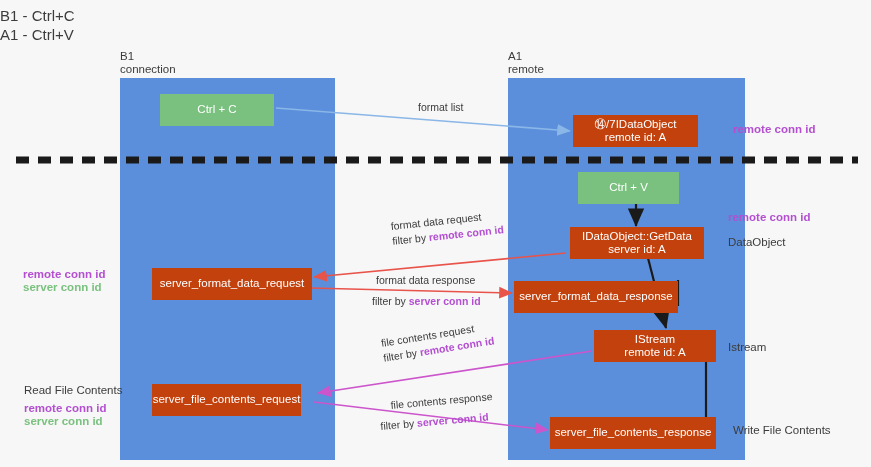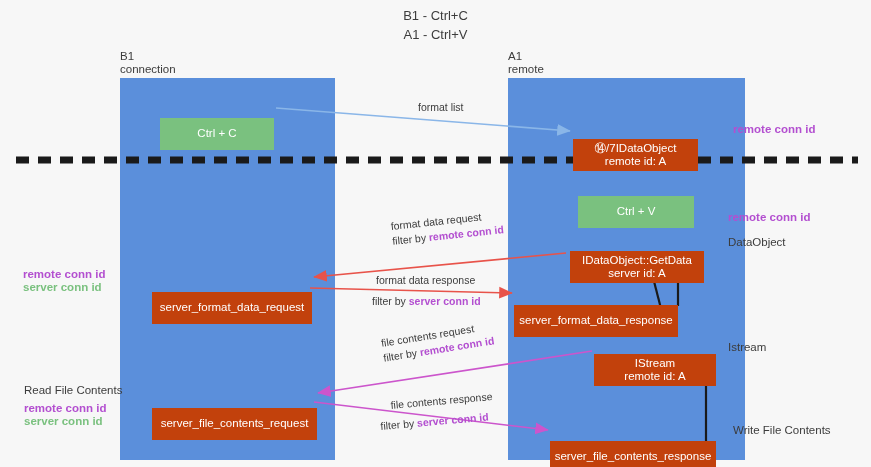--- a/index.html
+++ b/index.html
@@ -10,22 +10,21 @@
     position:relative;
     overflow:hidden;
     color:#3c3c3c;
   }
   #stage{position:absolute;inset:0;}
   .abs{position:absolute;}
 
   
   .title{
     left:0;right:0;top:6px;
-    text-align:center;
-    font-size:13px;
+    font-size:15px;
     line-height:19px;
     color:#3c3c3c;
     white-space:pre-line;
   }
 
   
   .colhead{
     text-align:left;
     font-size:11.5px;
     line-height:13px;
@@ -47,21 +46,20 @@
     display:flex;
     flex-direction:column;
     align-items:center;
     justify-content:center;
     color:#ffffff;
     font-size:11.5px;
     line-height:13.5px;
     text-align:center;
     white-space:pre-line;
     padding:16px 4px;
-    margin-top:24px;
   }
   .green{background:#7ac17f;}
   .orange{background:#c2410c;}
 
   
   .sidelabel{
     font-size:11.5px;
     line-height:13.5px;
     white-space:pre-line;
   }
@@ -134,33 +132,33 @@
     <line x1="706" y1="430" x2="706" y2="444" stroke="#1a1a1a" stroke-width="2.2"></line>
 
     <line x1="678" y1="306" x2="678" y2="280" stroke="#1a1a1a" stroke-width="2.2"></line>
   </svg>
 
   <div class="abs box green" style="left:160px;top:94px;width:114px;height:28px;">Ctrl + C</div>
 
   <div class="abs box orange" style="left:573px;top:115px;width:125px;height:32px;">⑭/7IDataObject
 remote id: A</div>
 
-  <div class="abs box green" style="left:578px;top:172px;width:116px;height:25px;">Ctrl + V</div>
+  <div class="abs box green" style="left:578px;top:172px;width:101px;height:25px;">Ctrl + V</div>
 
   <div class="abs box orange" style="left:570px;top:227px;width:134px;height:31px;">IDataObject::GetData
 server id: A</div>
 
   <div class="abs box orange" style="left:152px;top:268px;width:160px;height:26px;">server_format_data_request</div>
 
   <div class="abs box orange" style="left:514px;top:281px;width:164px;height:19px;">server_format_data_response</div>
 
   <div class="abs box orange" style="left:594px;top:330px;width:122px;height:31px;">IStream
 remote id: A</div>
 
-  <div class="abs box orange" style="left:152px;top:384px;width:165px;height:26px;">server_file_contents_request</div>
+  <div class="abs box orange" style="left:152px;top:384px;width:149px;height:26px;">server_file_contents_request</div>
 
   <div class="abs box orange" style="left:550px;top:417px;width:166px;height:26px;">server_file_contents_response</div>
 
   <div class="abs edgelabel" style="left:418px;top:100px;">format list</div>
 
   <div class="abs" style="left:390px;top:219px;transform:rotate(-6deg);transform-origin:left top;">
     <div class="edgelabel">format data request</div>
     <div class="edgelabel">
       <span>filter by </span><b class="b-purple">remote conn id</b>
     </div>

